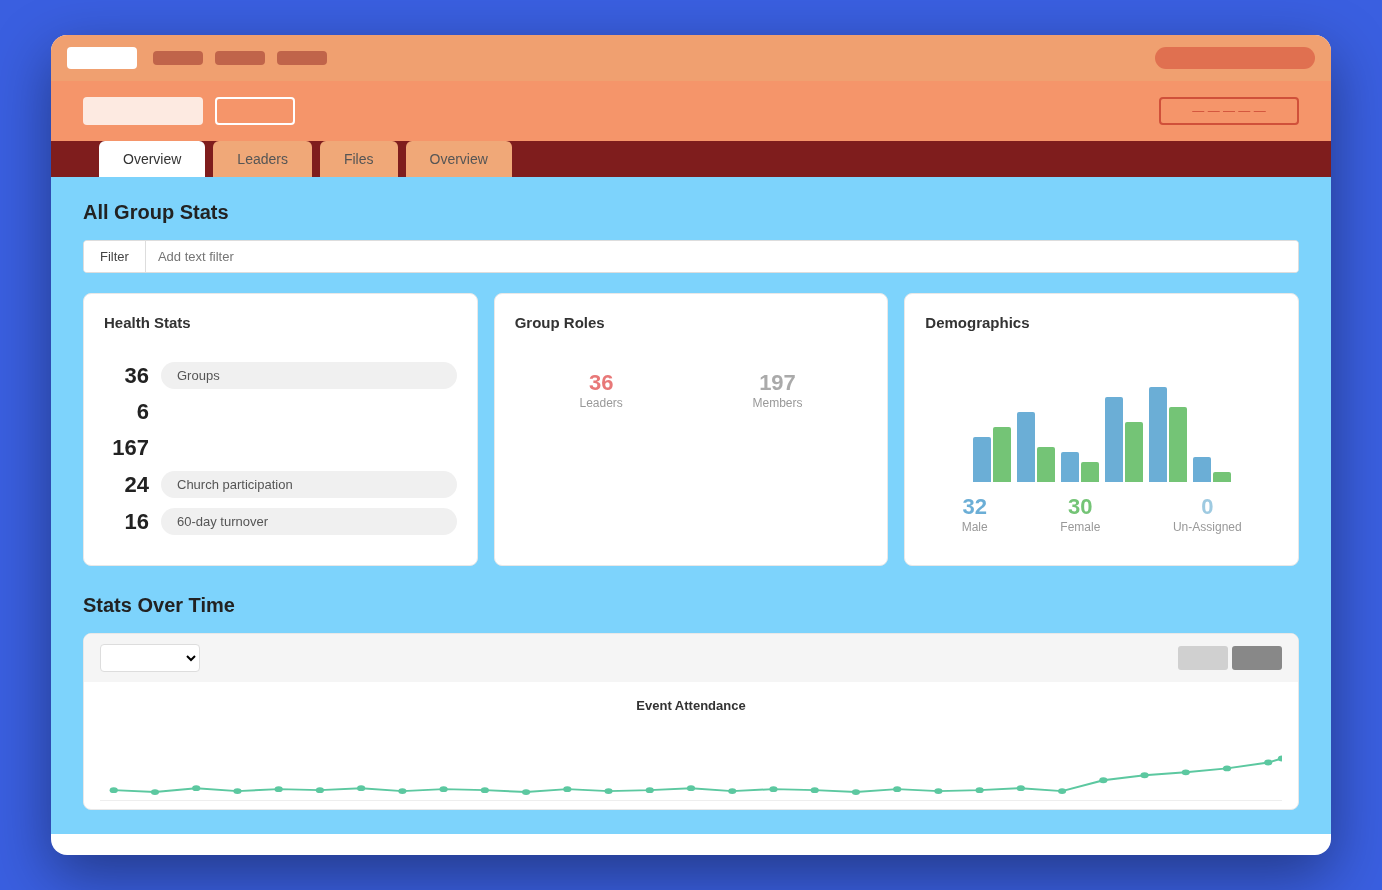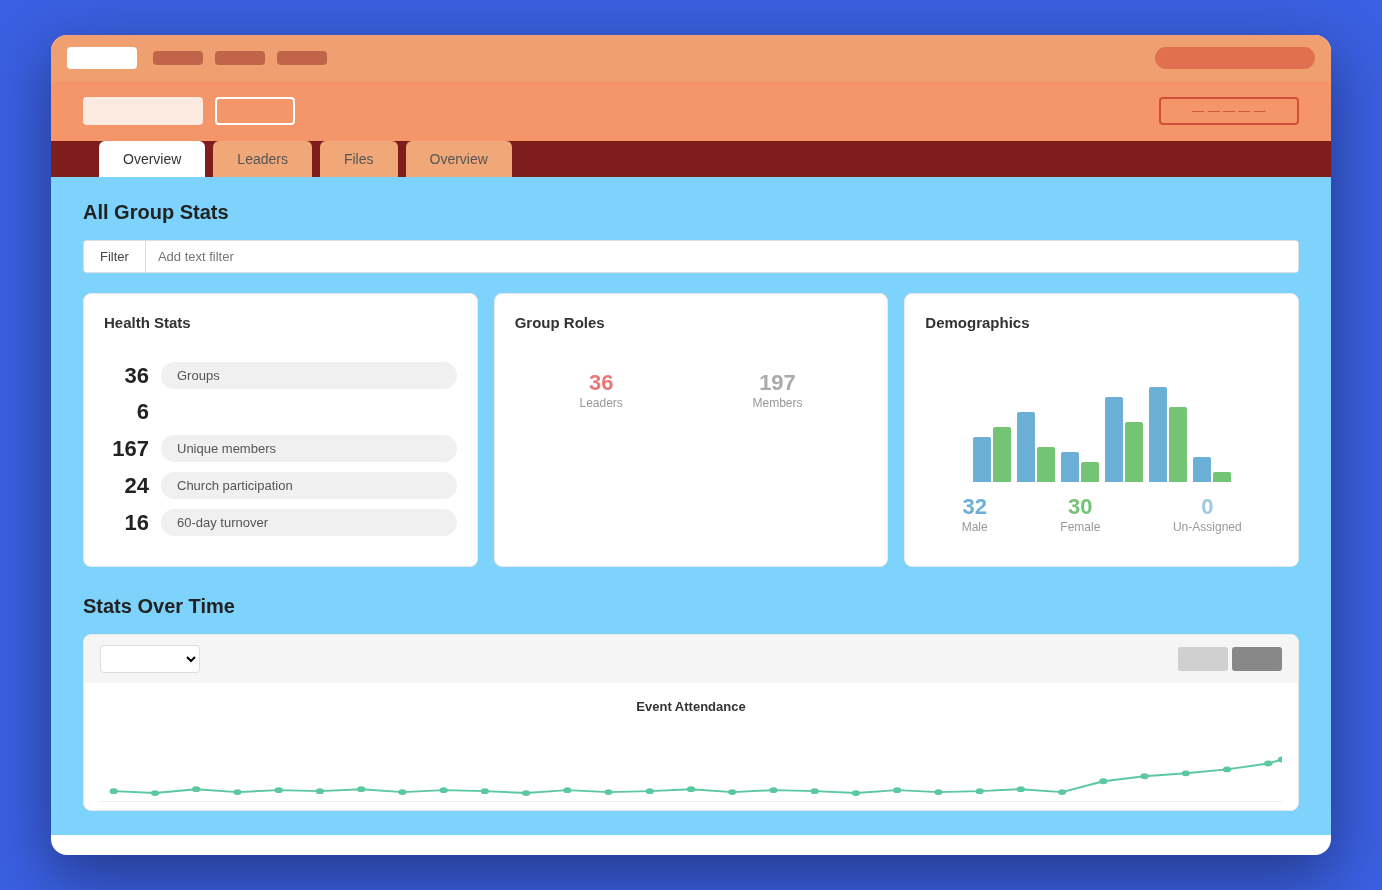--- a/index.html
+++ b/index.html
@@ -373,21 +373,20 @@
 
         <div class="stat-row">
           <span class="stat-number">36</span>
           <span class="stat-label">Groups</span>
         </div>
         <div class="stat-row">
           <span class="stat-number">6</span>
         </div>
         <div class="stat-row">
           <span class="stat-number">167</span>
-          <span class="stat-label">Unique members</span>
         </div>
         <div class="stat-row">
           <span class="stat-number">24</span>
           <span class="stat-label">Church participation</span>
         </div>
         <div class="stat-row">
           <span class="stat-number">16</span>
           <span class="stat-label">60-day turnover</span>
         </div>
       </div>

